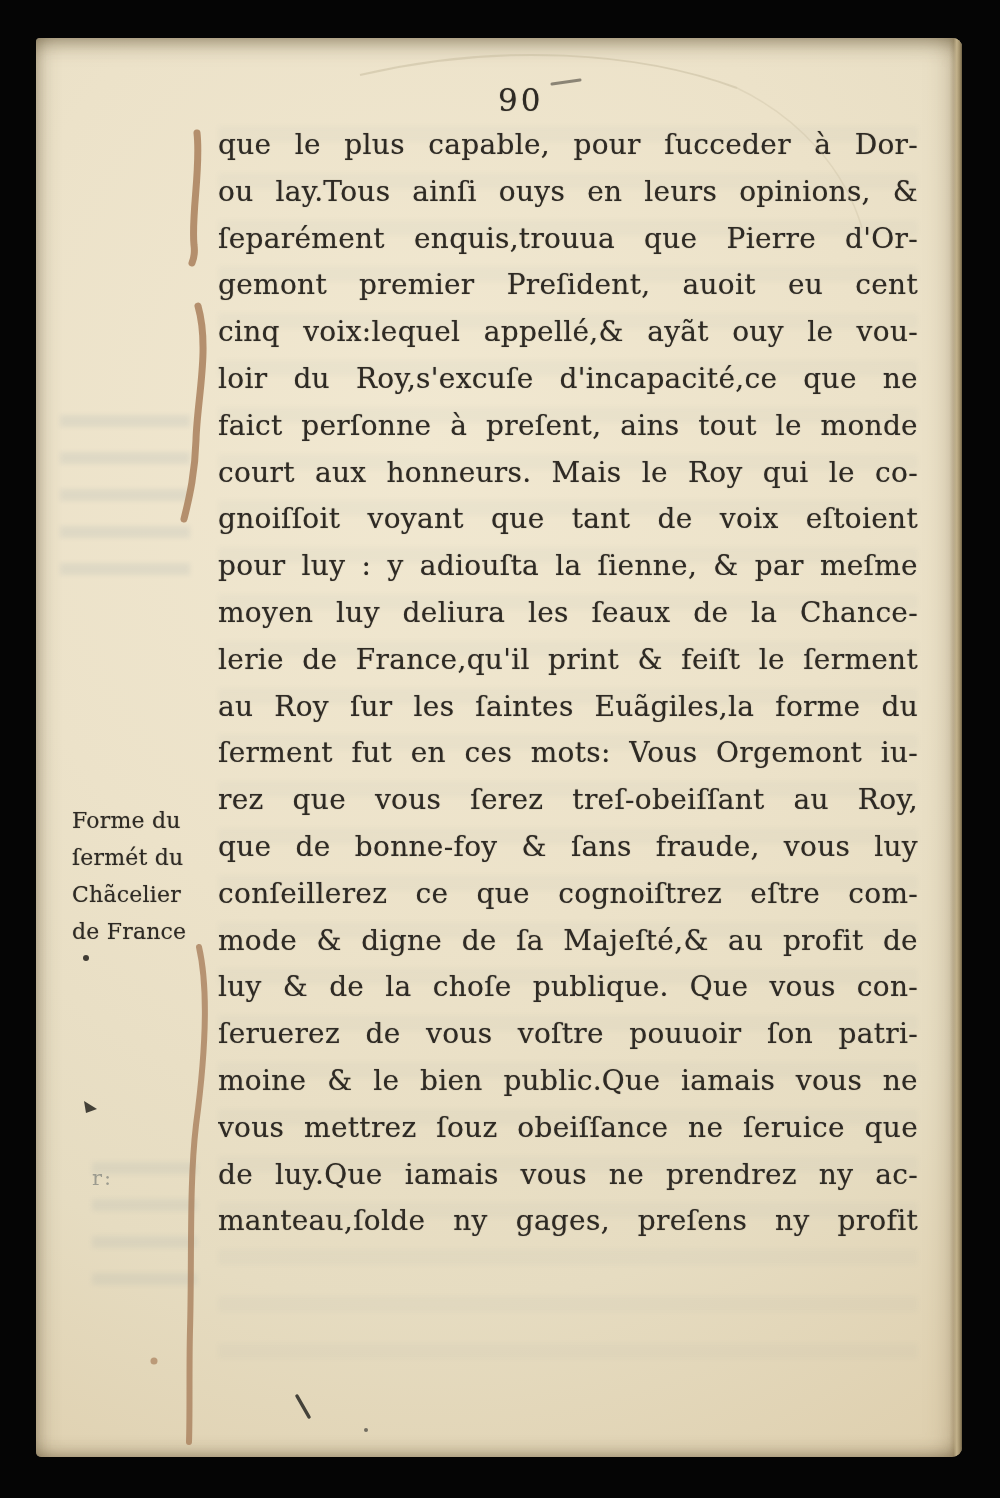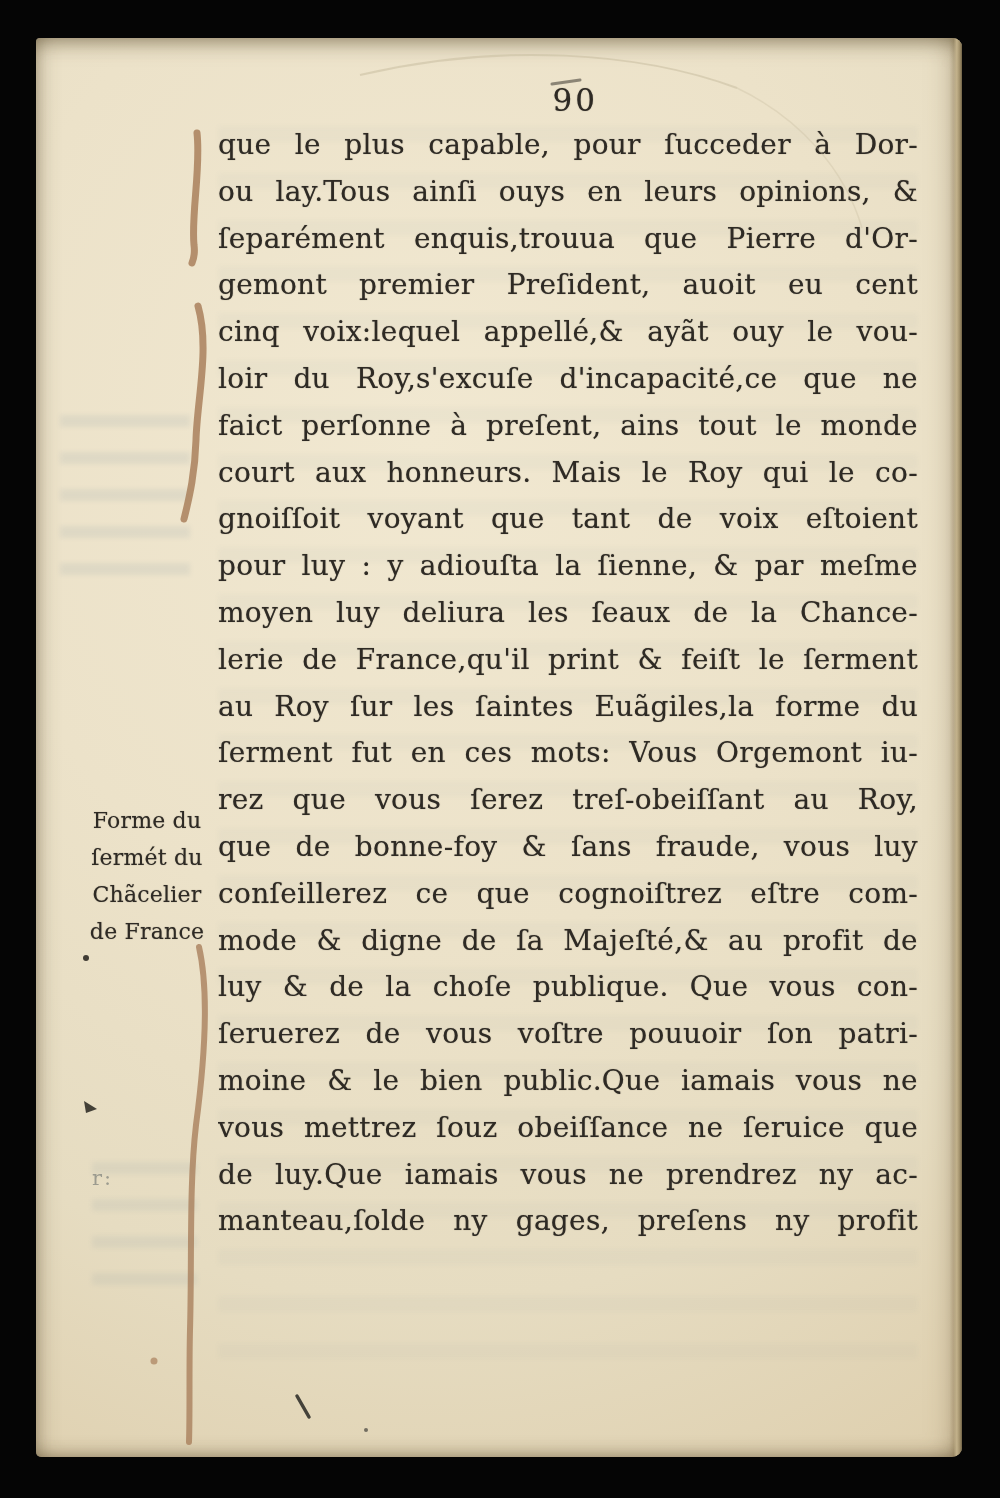--- a/index.html
+++ b/index.html
@@ -37,21 +37,21 @@
     right: 0; top: 0; bottom: 0;
     width: 13px;
     background: linear-gradient(90deg, rgba(140,120,80,0) 0%, rgba(140,120,80,.25) 35%, #c3b28b 60%, #9c8b66 85%, #6f6147 100%);
     border-radius: 0 9px 10px 0;
   }
   .page-number {
     position: absolute;
     left: 462px;
     top: 44px;
     width: 100px;
-    text-align: right;
+    text-align: left;
     font-size: 31px;
     letter-spacing: 3px;
     color: #2e2a24;
     text-shadow: 0 0 1px rgba(46,42,36,.55);
   }
   .text-block {
     position: absolute;
     left: 182px;
     top: 84px;
     width: 700px;
@@ -79,21 +79,20 @@
     width: 150px;
     color: #2e2a24;
     font-size: 22px;
     letter-spacing: .2px;
     text-shadow: 0 0 1px rgba(46,42,36,.5);
   }
   .margin-note .note-line {
     height: 37px;
     line-height: 37px;
     white-space: nowrap;
-    text-align: center;
   }
   .faint-sig {
     position: absolute;
     left: 56px;
     top: 1128px;
     font-size: 21px;
     color: #84867f;
     opacity: .75;
     letter-spacing: 2px;
   }

